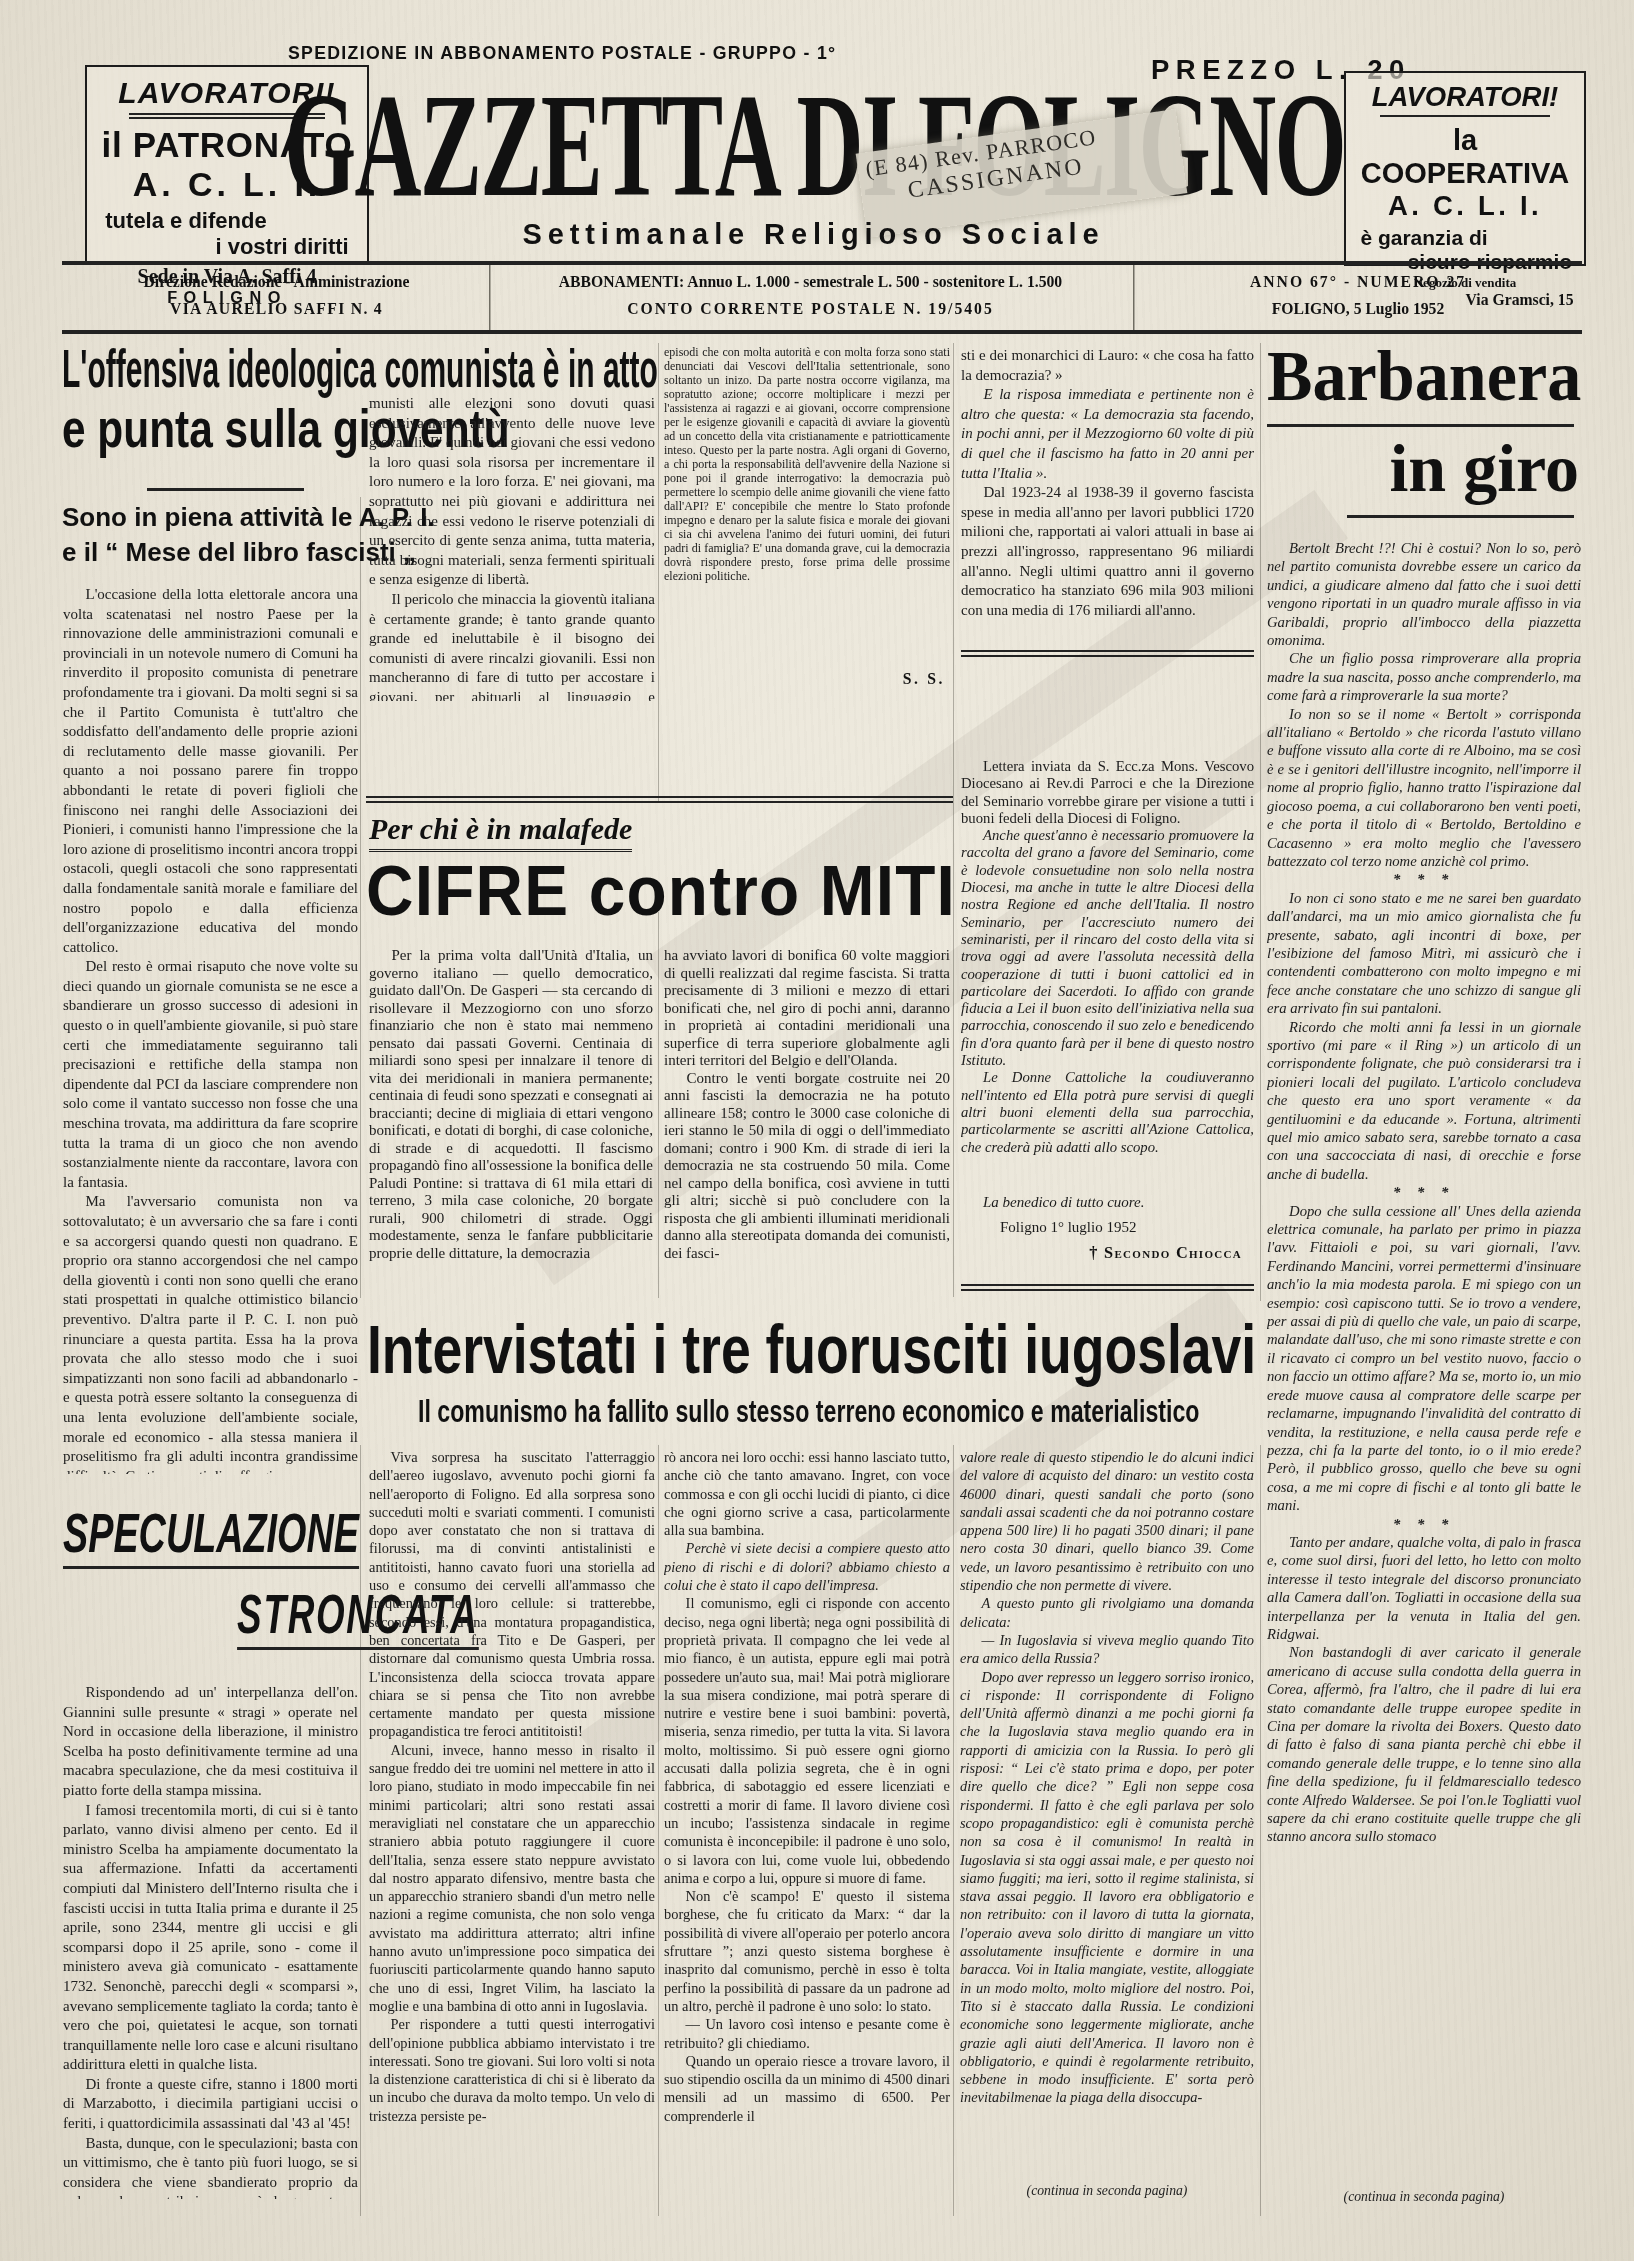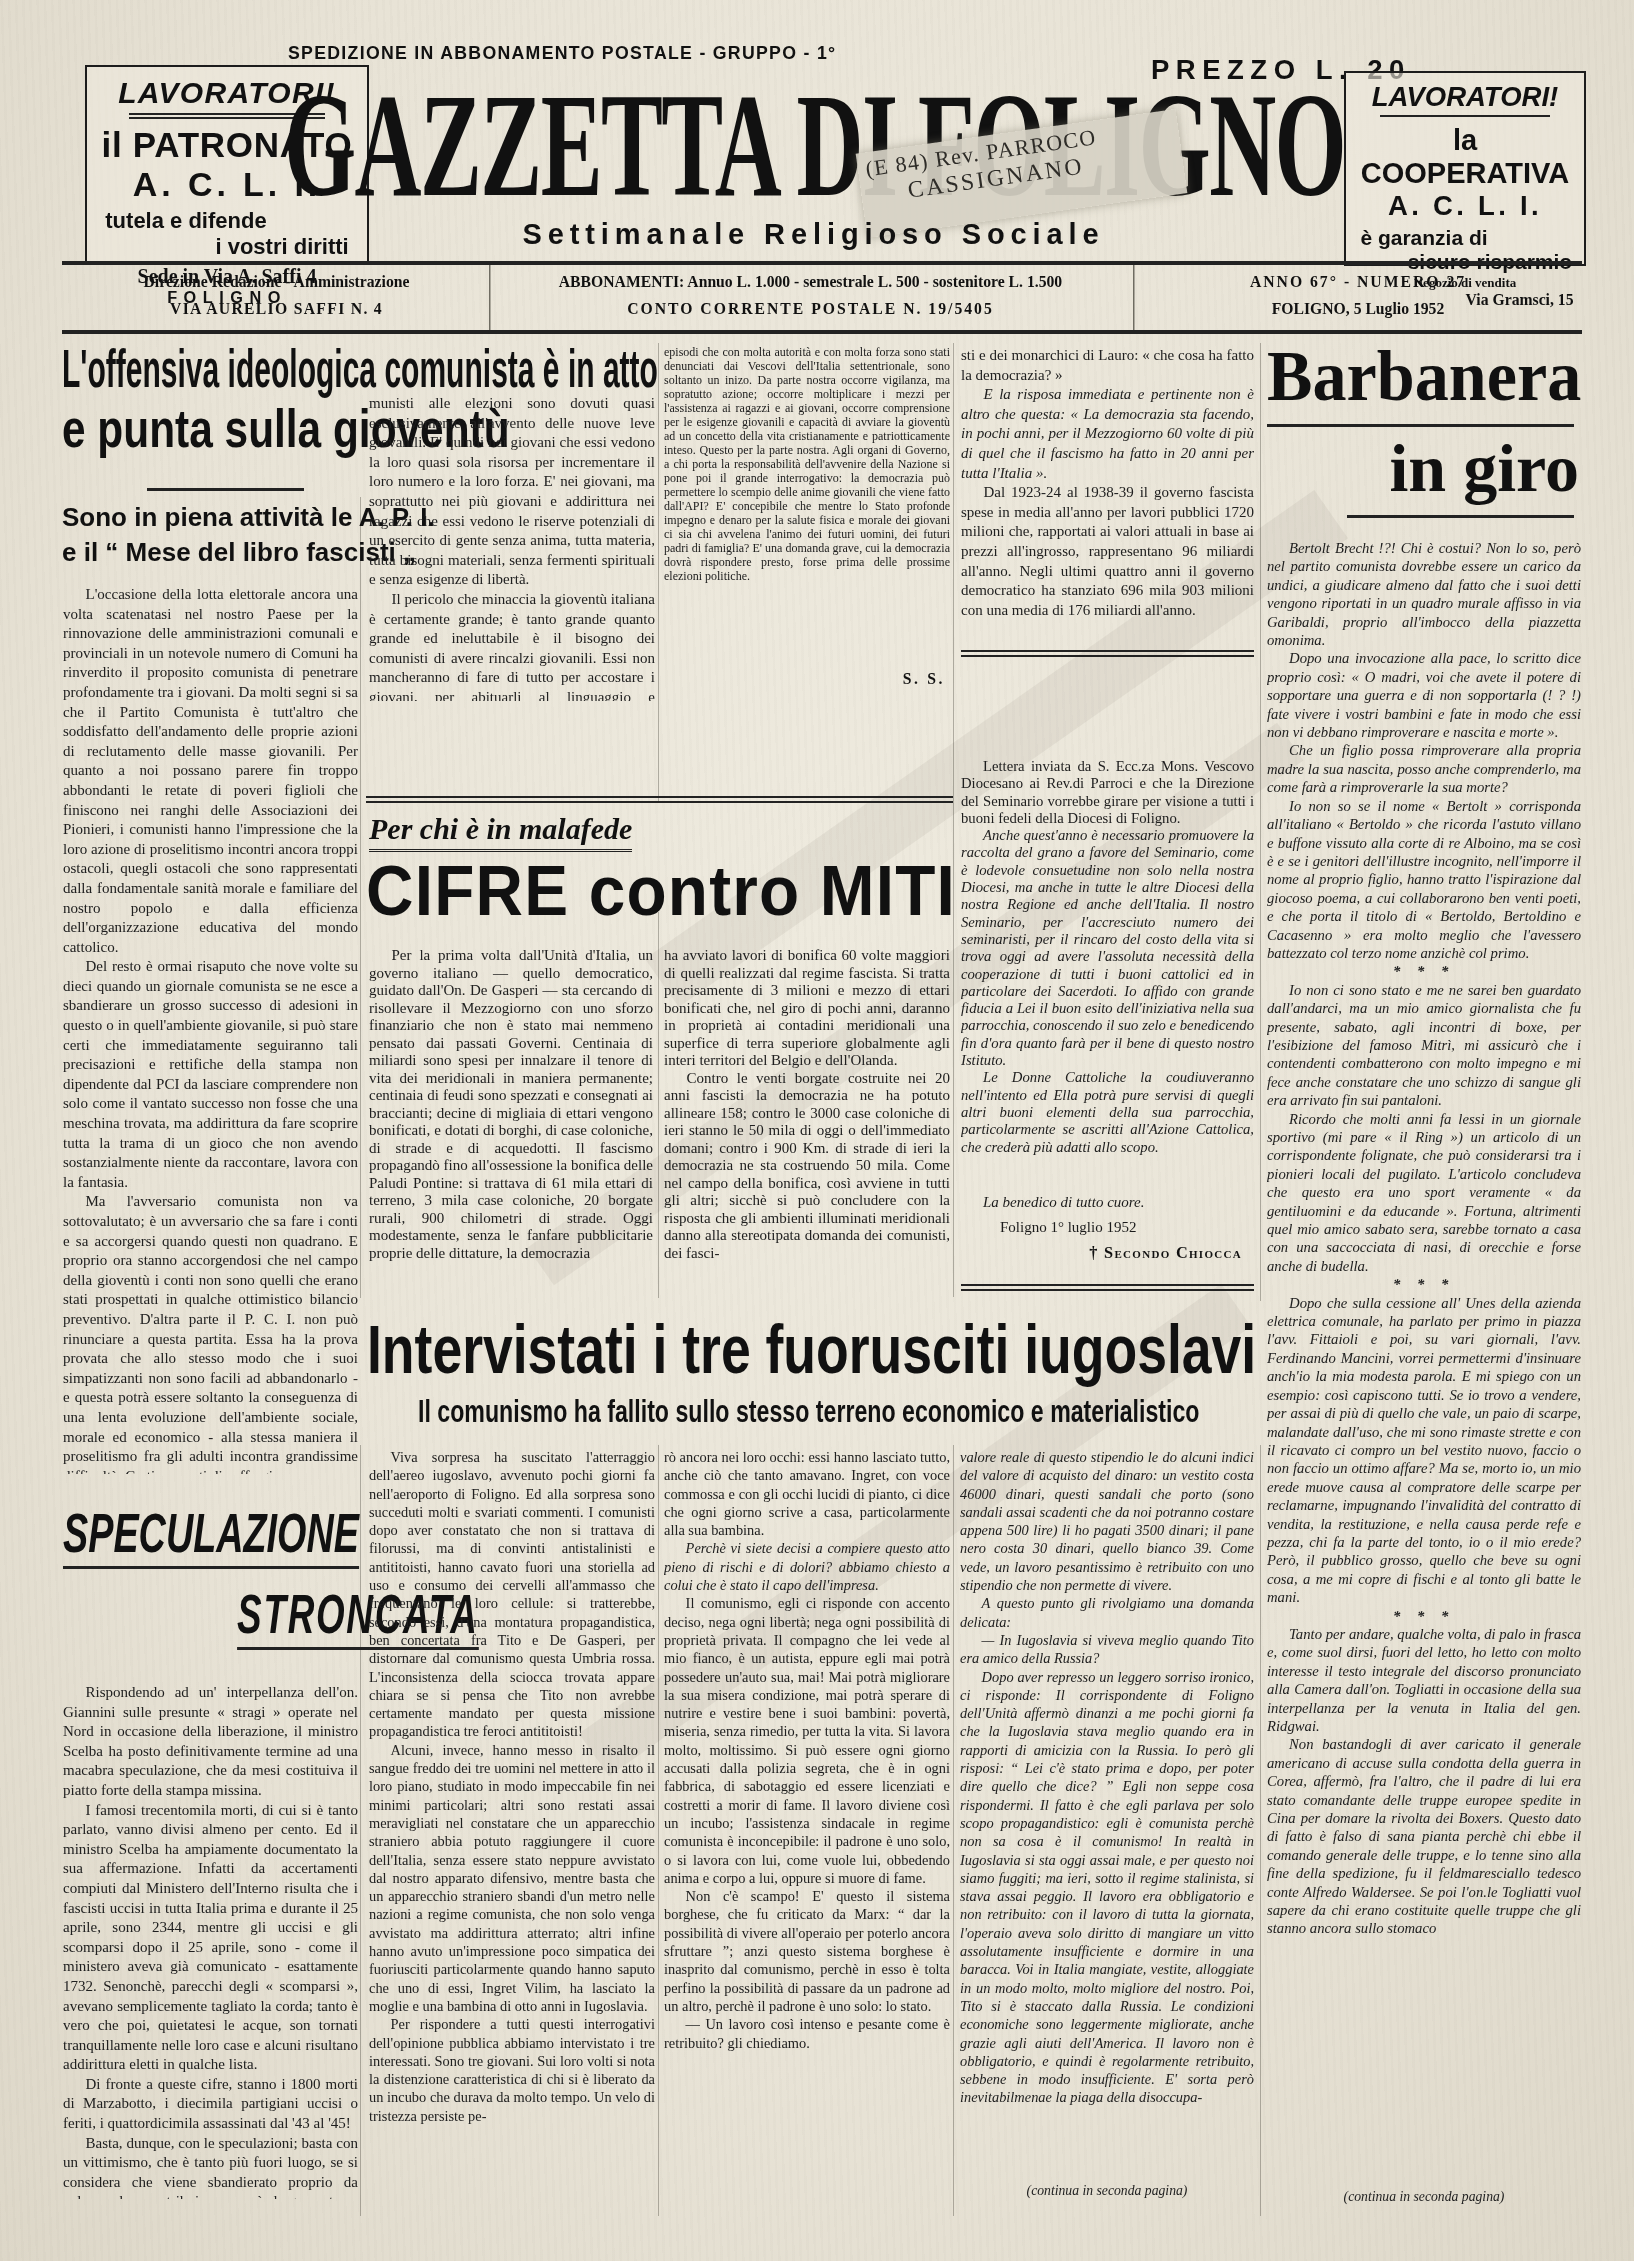--- a/index.html
+++ b/index.html
@@ -165,21 +165,20 @@
     <span class="fit serif hl" style="font-size: 71px; line-height: 73px; transform: scaleX(0.959839);">Barbanera</span>
   </div>
   <div class="rule" style="left:1267px;top:424px;width:307px;height:3.3px;"></div>
   <div class="abs" style="left:1366px;top:433px;width:213px;text-align:right;">
     <span class="fit fit-right serif hl" style="font-size: 68px; line-height: 71px; transform: scaleX(1);">in giro</span>
   </div>
   <div class="rule" style="left:1347px;top:515px;width:227px;height:3.3px;"></div>
 
   <div class="np-col abs ital" style="left:1267px;top:539px;width:314px;height:1644px;font-size:14.7px;line-height:18.4px;">
     <p>Bertolt Brecht !?! Chi è costui? Non lo so, però nel partito comunista dovrebbe essere un carico da undici, a giudicare almeno dal fatto che i suoi detti vengono riportati in un quadro murale affisso in via Garibaldi, proprio all'imbocco della piazzetta omonima.</p>
-    <p>Dopo una invocazione alla pace, lo scritto dice proprio così: « O madri, voi che avete il potere di sopportare una guerra e di non sopportarla (! ? !) fate vivere i vostri bambini e fate in modo che essi non vi debbano rimproverare e nascita e morte ».</p>
     <p>Che un figlio possa rimproverare alla propria madre la sua nascita, posso anche comprenderlo, ma come farà a rimproverarle la sua morte?</p>
     <p>Io non so se il nome « Bertolt » corrisponda all'italiano « Bertoldo » che ricorda l'astuto villano e buffone vissuto alla corte di re Alboino, ma se così è e se i genitori dell'illustre incognito, nell'imporre il nome al proprio figlio, hanno tratto l'ispirazione dal giocoso poema, a cui collaborarono ben venti poeti, e che porta il titolo di « Bertoldo, Bertoldino e Cacasenno » era molto meglio che l'avessero battezzato col terzo nome anzichè col primo.</p>
     <p class="stars">* * *</p>
     <p>Io non ci sono stato e me ne sarei ben guardato dall'andarci, ma un mio amico giornalista che fu presente, sabato, agli incontri di boxe, per l'esibizione del famoso Mitrì, mi assicurò che i contendenti combatterono con molto impegno e mi fece anche constatare che uno schizzo di sangue gli era arrivato fin sui pantaloni.</p>
     <p>Ricordo che molti anni fa lessi in un giornale sportivo (mi pare « il Ring ») un articolo di un corrispondente folignate, che può considerarsi tra i pionieri locali del pugilato. L'articolo concludeva che questo era uno sport veramente « da gentiluomini e da educande ». Fortuna, altrimenti quel mio amico sabato sera, sarebbe tornato a casa con una saccocciata di nasi, di orecchie e forse anche di budella.</p>
     <p class="stars">* * *</p>
     <p>Dopo che sulla cessione all' Unes della azienda elettrica comunale, ha parlato per primo in piazza l'avv. Fittaioli e poi, su vari giornali, l'avv. Ferdinando Mancini, vorrei permettermi d'insinuare anch'io la mia modesta parola. E mi spiego con un esempio: così capiscono tutti. Se io trovo a vendere, per assai di più di quello che vale, un paio di scarpe, malandate dall'uso, che mi sono rimaste strette e con il ricavato ci compro un bel vestito nuovo, faccio o non faccio un ottimo affare? Ma se, morto io, un mio erede muove causa al compratore delle scarpe per reclamarne, impugnando l'invalidità del contratto di vendita, la restituzione, e nella causa perde refe e pezza, chi fa la parte del tonto, io o il mio erede? Però, il pubblico grosso, quello che beve su ogni cosa, a me mi copre di fischi e al tonto gli batte le mani.</p>
     <p class="stars">* * *</p>
     <p>Tanto per andare, qualche volta, di palo in frasca e, come suol dirsi, fuori del letto, ho letto con molto interesse il testo integrale del discorso pronunciato alla Camera dall'on. Togliatti in occasione della sua interpellanza per la venuta in Italia del gen. Ridgwai.</p>
     <p>Non bastandogli di aver caricato il generale americano di accuse sulla condotta della guerra in Corea, affermò, fra l'altro, che il padre di lui era stato comandante delle truppe europee spedite in Cina per domare la rivolta dei Boxers. Questo dato di fatto è falso di sana pianta perchè chi ebbe il comando generale delle truppe, e lo tenne sino alla fine della spedizione, fu il feldmaresciallo tedesco conte Alfredo Waldersee. Se poi l'on.le Togliatti vuol sapere da chi erano costituite quelle truppe che gli stanno ancora sullo stomaco</p>
@@ -211,20 +210,21 @@
     <p>Alcuni, invece, hanno messo in risalto il sangue freddo dei tre uomini nel mettere in atto il loro piano, studiato in modo impeccabile fin nei minimi particolari; altri sono restati assai meravigliati nel constatare che un apparecchio straniero abbia potuto raggiungere il cuore dell'Italia, senza essere stato neppure avvistato dal nostro apparato difensivo, mentre basta che un apparecchio straniero sbandi d'un metro nelle nazioni a regime comunista, che non solo venga avvistato ma addirittura atterrato; altri infine hanno avuto un'impressione poco simpatica dei fuoriusciti particolarmente quando hanno saputo che uno di essi, Ingret Vilim, ha lasciato la moglie e una bambina di otto anni in Iugoslavia.</p>
     <p>Per rispondere a tutti questi interrogativi dell'opinione pubblica abbiamo intervistato i tre interessati. Sono tre giovani. Sui loro volti si nota la distenzione caratteristica di chi si è liberato da un incubo che durava da molto tempo. Un velo di tristezza persiste pe-</p>
   </div>
 
   <div class="np-col abs" style="left:664px;top:1448px;width:286px;height:768px;font-size:14.4px;line-height:18.3px;">
     <p class="noind">rò ancora nei loro occhi: essi hanno lasciato tutto, anche ciò che tanto amavano. Ingret, con voce commossa e con gli occhi lucidi di pianto, ci dice che ogni giorno scrive a casa, particolarmente alla sua bambina.</p>
     <p class="ital">Perchè vi siete decisi a compiere questo atto pieno di rischi e di dolori? abbiamo chiesto a colui che è stato il capo dell'impresa.</p>
     <p>Il comunismo, egli ci risponde con accento deciso, nega ogni libertà; nega ogni possibilità di proprietà privata. Il compagno che lei vede al mio fianco, è un autista, eppure egli mai potrà possedere un'auto sua, mai! Mai potrà migliorare la sua misera condizione, mai potrà sperare di nutrire e vestire bene i suoi bambini: povertà, miseria, senza rimedio, per tutta la vita. Si lavora molto, moltissimo. Si può essere ogni giorno accusati dalla polizia segreta, che è in ogni fabbrica, di sabotaggio ed essere licenziati e costretti a morir di fame. Il lavoro diviene così un incubo; l'assistenza sindacale in regime comunista è inconcepibile: il padrone è uno solo, o si lavora con lui, come vuole lui, obbedendo anima e corpo a lui, oppure si muore di fame.</p>
     <p>Non c'è scampo! E' questo il sistema borghese, che fu criticato da Marx: “ dar la possibilità di vivere all'operaio per poterlo ancora sfruttare ”; anzi questo sistema borghese è inasprito dal comunismo, perchè in esso è tolta perfino la possibilità di passare da un padrone ad un altro, perchè il padrone è uno solo: lo stato.</p>
     <p>— Un lavoro così intenso e pesante come è retribuito? gli chiediamo.</p>
+    <p>Quando un operaio riesce a trovare lavoro, il suo stipendio oscilla da un minimo di 4500 dinari mensili ad un massimo di 6500. Per comprenderle il</p>
   </div>
 
   <div class="np-col abs ital" style="left:960px;top:1448px;width:294px;height:732px;font-size:14.4px;line-height:18.3px;">
     <p class="noind">valore reale di questo stipendio le do alcuni indici del valore di acquisto del dinaro: un vestito costa 46000 dinari, questi sandali che porto (sono sandali assai scadenti che da noi potranno costare appena 500 lire) li ho pagati 3500 dinari; il pane nero costa 30 dinari, quello bianco 39. Come vede, un lavoro pesantissimo è retribuito con uno stipendio che non permette di vivere.</p>
     <p>A questo punto gli rivolgiamo una domanda delicata:</p>
     <p>— In Iugoslavia si viveva meglio quando Tito era amico della Russia?</p>
     <p>Dopo aver represso un leggero sorriso ironico, ci risponde: Il corrispondente di Foligno dell'Unità affermò dinanzi a me pochi giorni fa che la Iugoslavia stava meglio quando era in rapporti di amicizia con la Russia. Io però gli risposi: “ Lei c'è stato prima e dopo, per poter dire quello che dice? ” Egli non seppe cosa rispondermi. Il fatto è che egli parlava per solo scopo propagandistico: egli è comunista perchè non sa cosa è il comunismo! In realtà in Iugoslavia si sta oggi assai male, e per questo noi siamo fuggiti; ma ieri, sotto il regime stalinista, si stava assai peggio. Il lavoro era obbligatorio e non retribuito: con il lavoro di tutta la giornata, l'operaio aveva solo diritto di mangiare un vitto assolutamente insufficiente e dormire in una baracca. Voi in Italia mangiate, vestite, alloggiate in un modo molto, molto migliore del nostro. Poi, Tito si è staccato dalla Russia. Le condizioni economiche sono leggermente migliorate, anche grazie agli aiuti dell'America. Il lavoro non è obbligatorio, e quindi è regolarmente retribuito, sebbene in modo insufficiente. E' sorta però inevitabilmenae la piaga della disoccupa-</p>
   </div>
   <div class="abs continua" style="left:960px;top:2183px;width:294px;">(continua in seconda pagina)</div>
 

